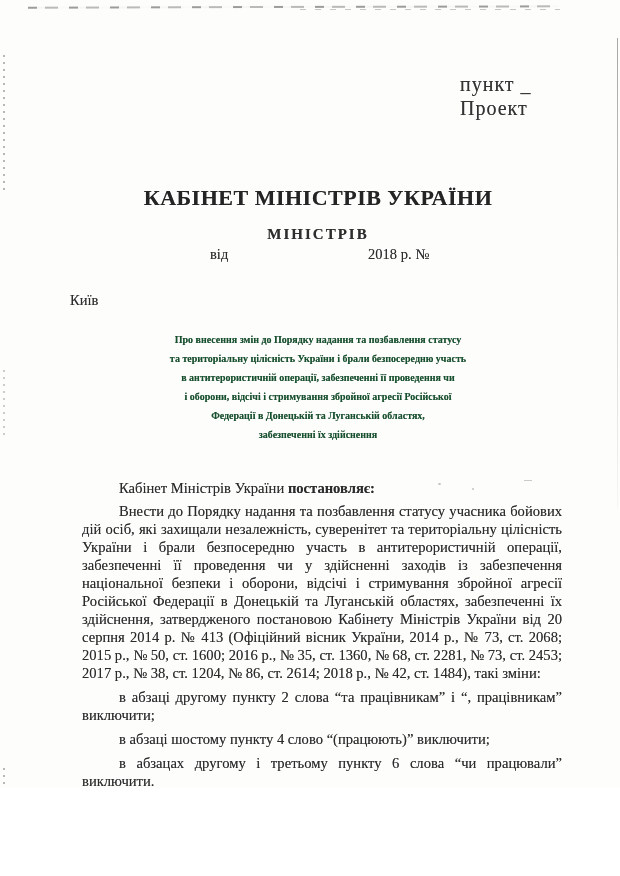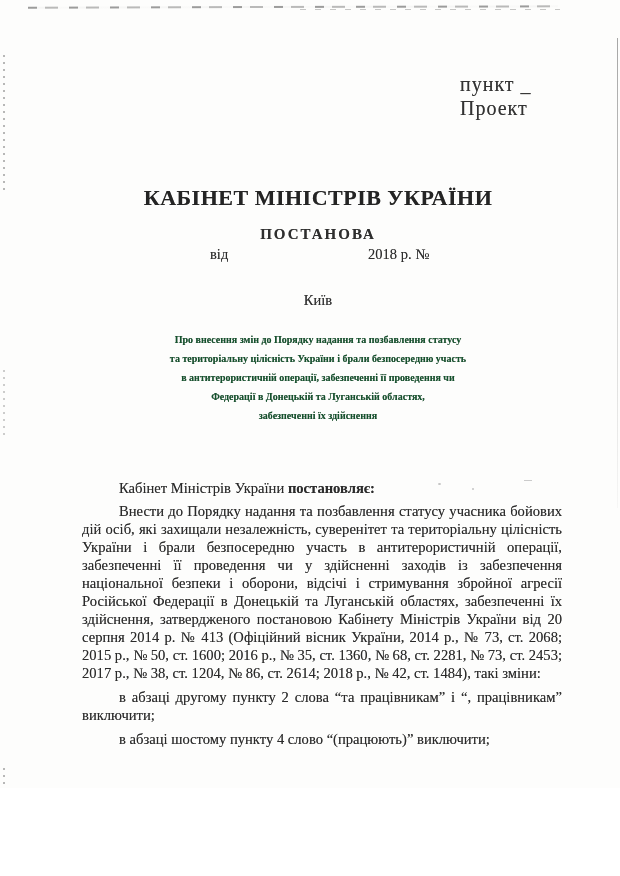--- a/index.html
+++ b/index.html
@@ -64,21 +64,21 @@
   }
   .doc-type{
     position:absolute;left:70px;top:226px;width:496px;
     text-align:center;font-weight:bold;font-size:15px;letter-spacing:2px;
   }
   .date-row{position:absolute;left:78px;top:246px;width:480px;height:18px;font-size:14.5px;}
   .date-label{position:absolute;left:132px;top:0;}
   .date-value{position:absolute;left:290px;top:0;}
   .city{
     position:absolute;left:70px;top:292px;width:496px;
-    text-align:center;font-size:14.5px;
+    font-size:14.5px;
   }
   .subject{
     position:absolute;left:62px;top:330px;width:512px;
     text-align:center;font-weight:bold;font-size:10px;line-height:19px;
     color:#14532d;
   }
   .body-text{
     position:absolute;left:82px;top:479px;width:480px;
     font-size:14.6px;line-height:18px;color:#2b2b2b;
   }
@@ -126,41 +126,43 @@
       <span class="dot d2"></span>
       <span class="dot d3"></span>
   </div>
 
   <div class="corner-note scan-text">
     <div>пункт _</div>
     <div>Проект</div>
   </div>
 
   <div class="doc-title scan-text">КАБІНЕТ МІНІСТРІВ УКРАЇНИ</div>
-  <div class="doc-type scan-text">ПОСТАНОВА</div>
+  <div class="doc-type scan-text">МІНІСТРІВ</div>
 
   <div class="date-row">
     <span class="date-label scan-text">від</span>
     <span class="date-value scan-text">2018 р. №</span>
   </div>
   <div class="city scan-text">Київ</div>
 
   <div class="subject scan-text">
     <div>Про внесення змін до Порядку надання та позбавлення статусу</div>
     <div>та територіальну цілісність України і брали безпосередню участь</div>
     <div>в антитерористичній операції, забезпеченні її проведення чи</div>
+    <div>і оборони, відсічі і стримування збройної агресії Російської</div>
     <div>Федерації в Донецькій та Луганській областях,</div>
     <div>забезпеченні їх здійснення</div>
   </div>
 
   <div class="body-text scan-text">
     <p class="enacting"><span>Кабінет Міністрів України </span><b>постановляє:</b></p>
     <p>Внести до Порядку надання та позбавлення статусу учасника бойових дій осіб, які захищали незалежність, суверенітет та територіальну цілісність України і брали безпосередню участь в антитерористичній операції, забезпеченні її проведення чи у здійсненні заходів із забезпечення національної безпеки і оборони, відсічі і стримування збройної агресії Російської Федерації в Донецькій та Луганській областях, забезпеченні їх здійснення, затвердженого постановою Кабінету Міністрів України від 20 серпня 2014 р. № 413 (Офіційний вісник України, 2014 р., № 73, ст. 2068; 2015 р., № 50, ст. 1600; 2016 р., № 35, ст. 1360, № 68, ст. 2281, № 73, ст. 2453; 2017 р., № 38, ст. 1204, № 86, ст. 2614; 2018 р., № 42, ст. 1484), такі зміни:</p>
     <p class="stretch">в абзаці другому пункту 2 слова “та працівникам” і “, працівникам” виключити;</p>
     <p>в абзаці шостому пункту 4 слово “(працюють)” виключити;</p>
+    <p class="stretch-wide">в абзацах другому і третьому пункту 6 слова “чи працювали” виключити.</p>
   </div>
 
   <div class="watermark">
     <span class="wm-icon"></span>
     <span class="wm-label">РБК-УКРАЇНА</span>
   </div>
 
 </div>
 
 </body></html>

